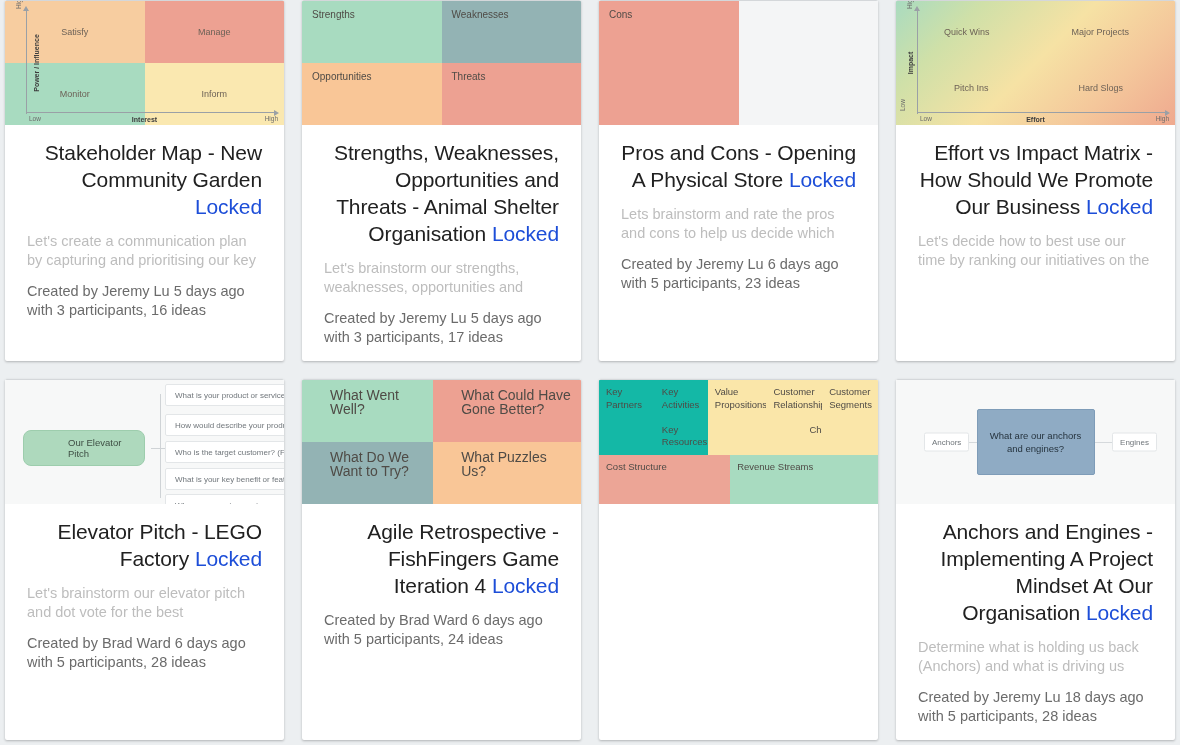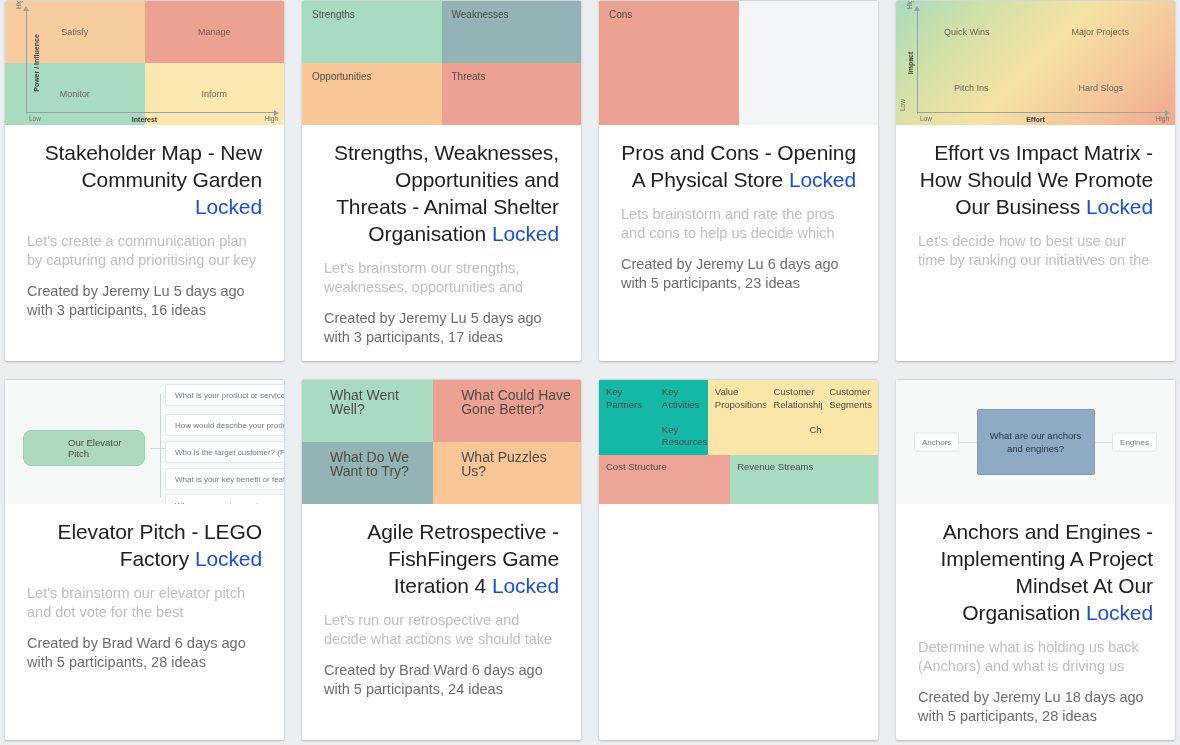--- a/index.html
+++ b/index.html
@@ -134,21 +134,21 @@
 
   
   .anchors { position: absolute; inset: 0; background: #f7f8f8; }
   .ae-center { position: absolute; left: 50%; top: 50%; transform: translate(-50%,-50%);
     width: 118px; height: 66px; background: #8fabc4; border: 1px solid #7e9cb8;
     border-radius: 2px; display: flex; align-items: center; justify-content: center;
     text-align: center; font-size: 9.5px; color: #26343f; line-height: 13px; padding: 0 8px; }
   .ae-side { position: absolute; top: 50%; transform: translateY(-50%);
     background: #ffffff; border: 1px solid #e3e6e8; border-radius: 2px;
     font-size: 8px; color: #70767b; padding: 4px 7px; }
-  .ae-left { left: 18px; }
+  .ae-left { left: 28px; }
   .ae-right { right: 18px; }
   .ae-line { position: absolute; top: 50%; height: 1px; background: #d5d9dc; }
 </style>
 </head>
 <body>
 
 <div class="grid">
 
   <div class="card">
     <div class="thumb">
@@ -278,21 +278,20 @@
         <div style="background:#eda192">What Could Have Gone Better?</div>
         <div style="background:#93b3b4">What Do We Want to Try?</div>
         <div style="background:#f9c697">What Puzzles Us?</div>
       </div>
     </div>
     <div class="card-body">
       <div class="card-title">
         <span>Agile Retrospective - FishFingers Game Iteration 4</span>
         <span class="locked">Locked</span>
       </div>
-      <div class="card-desc">Let's run our retrospective and decide what actions we should take</div>
       <div class="card-meta">Created by Brad Ward 6 days ago with 5 participants, 24 ideas</div>
     </div>
   </div>
 
   <div class="card">
     <div class="thumb">
       <div class="bmc">
         <div class="bmc-top">
           <div class="bmc-col c-orange" style="width:20%;">
             <div class="bmc-cell" style="height:100%;">Key Partners</div>

